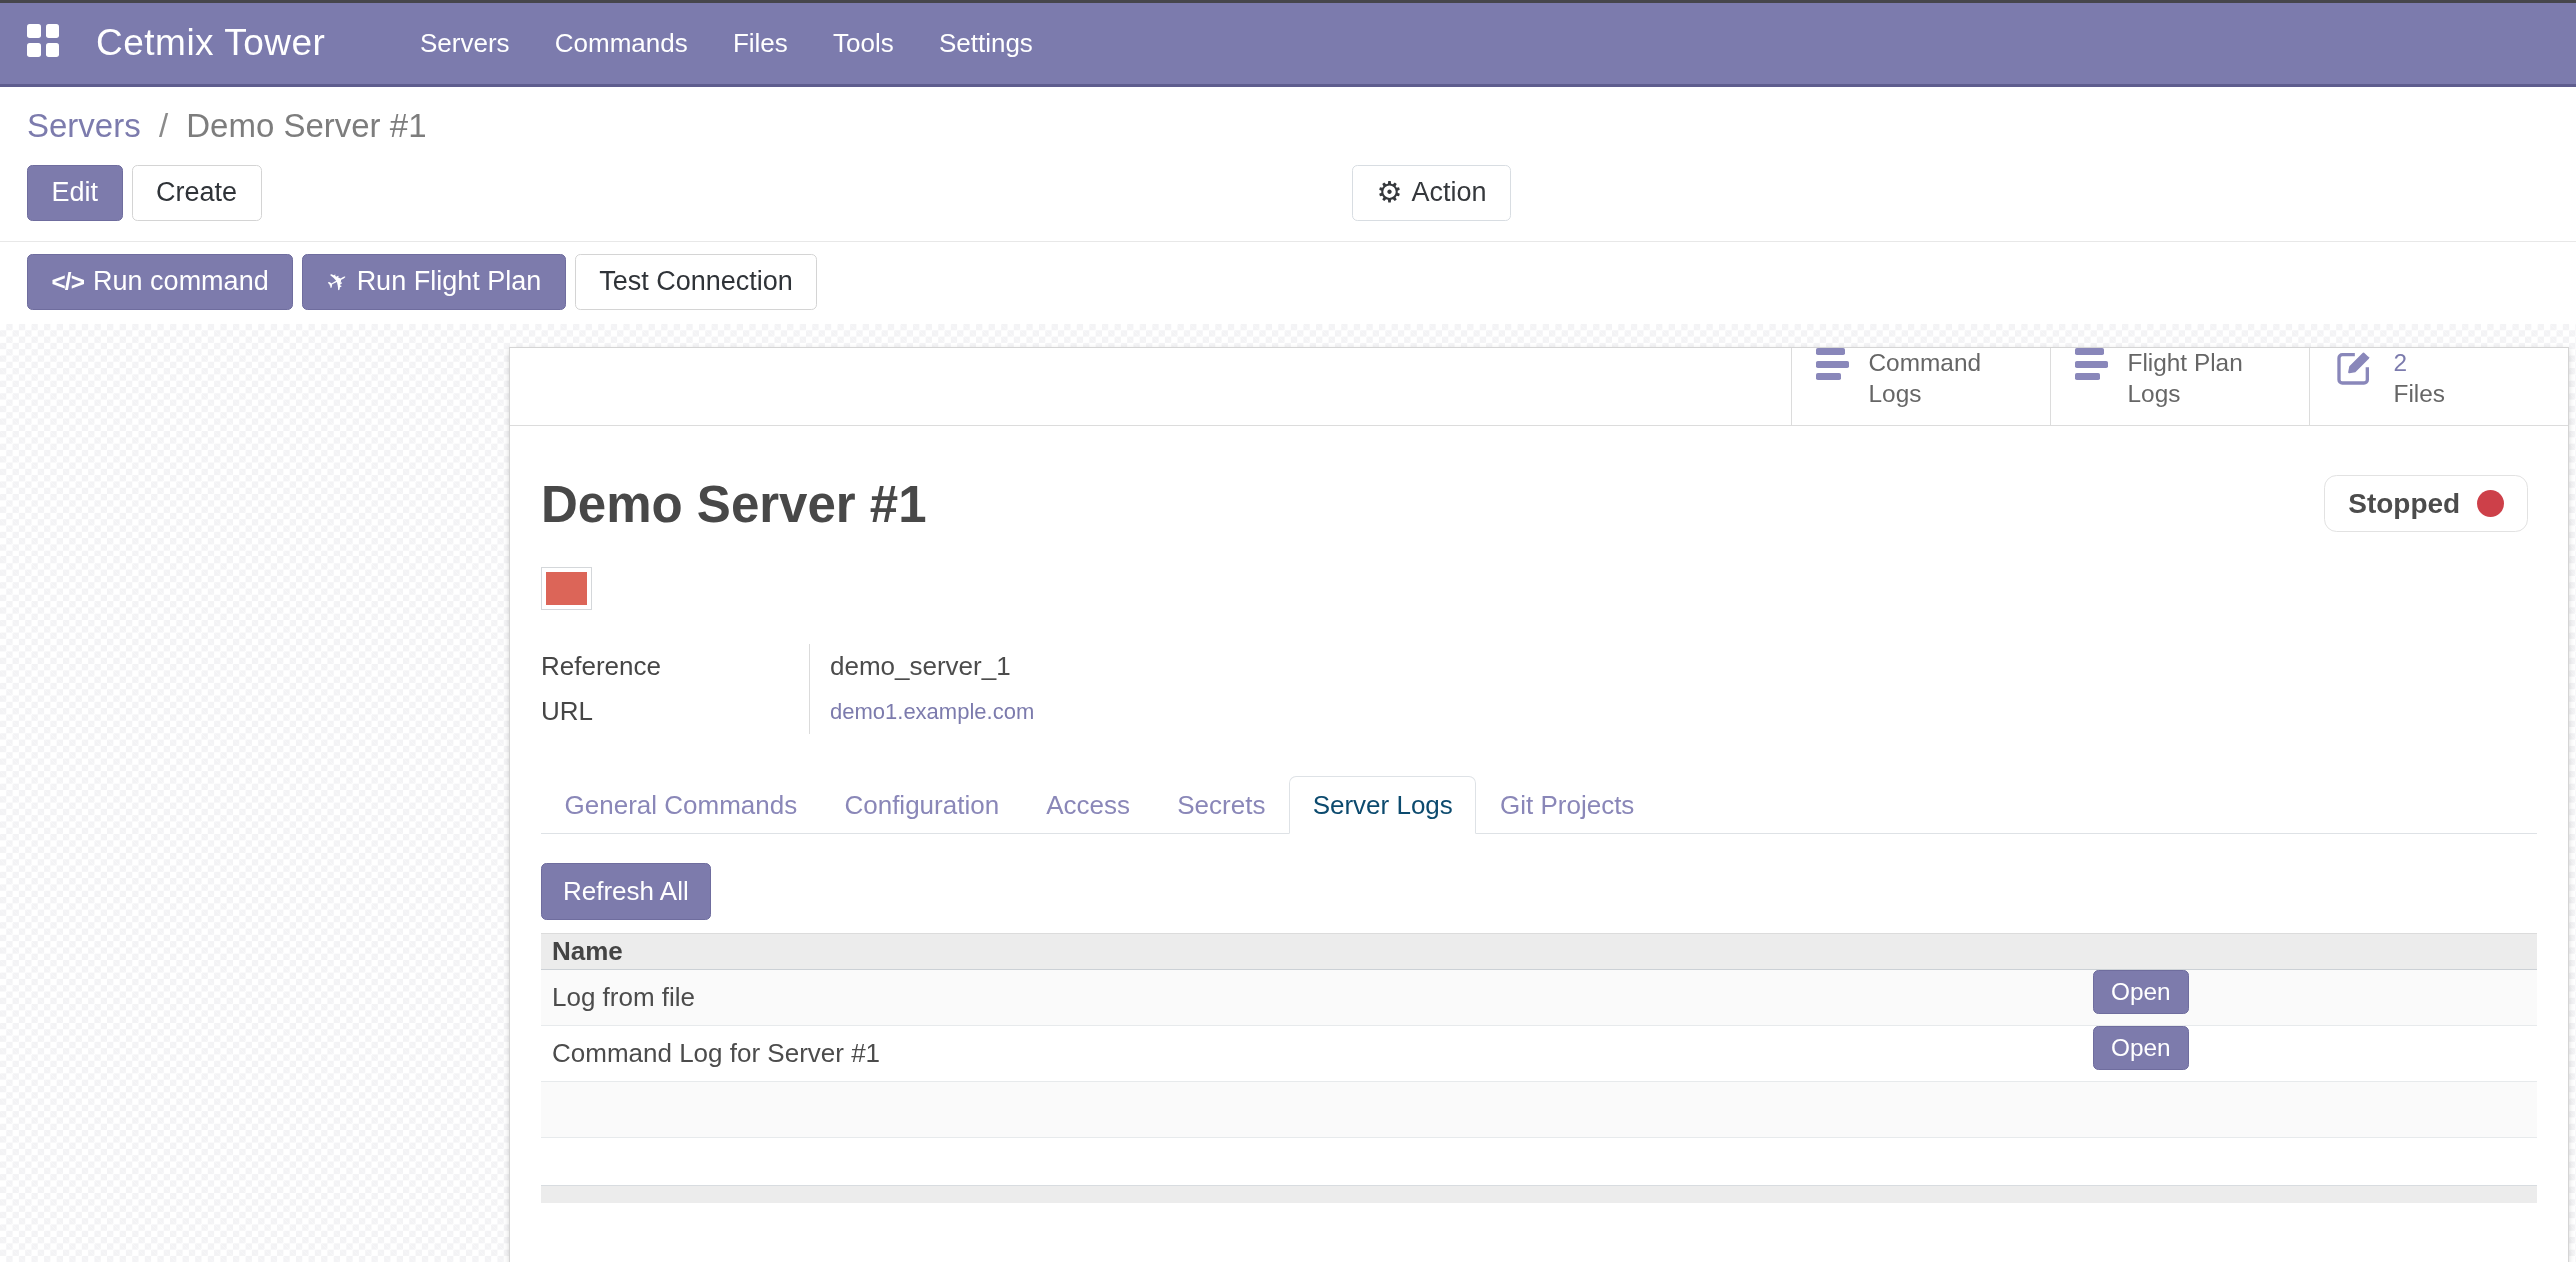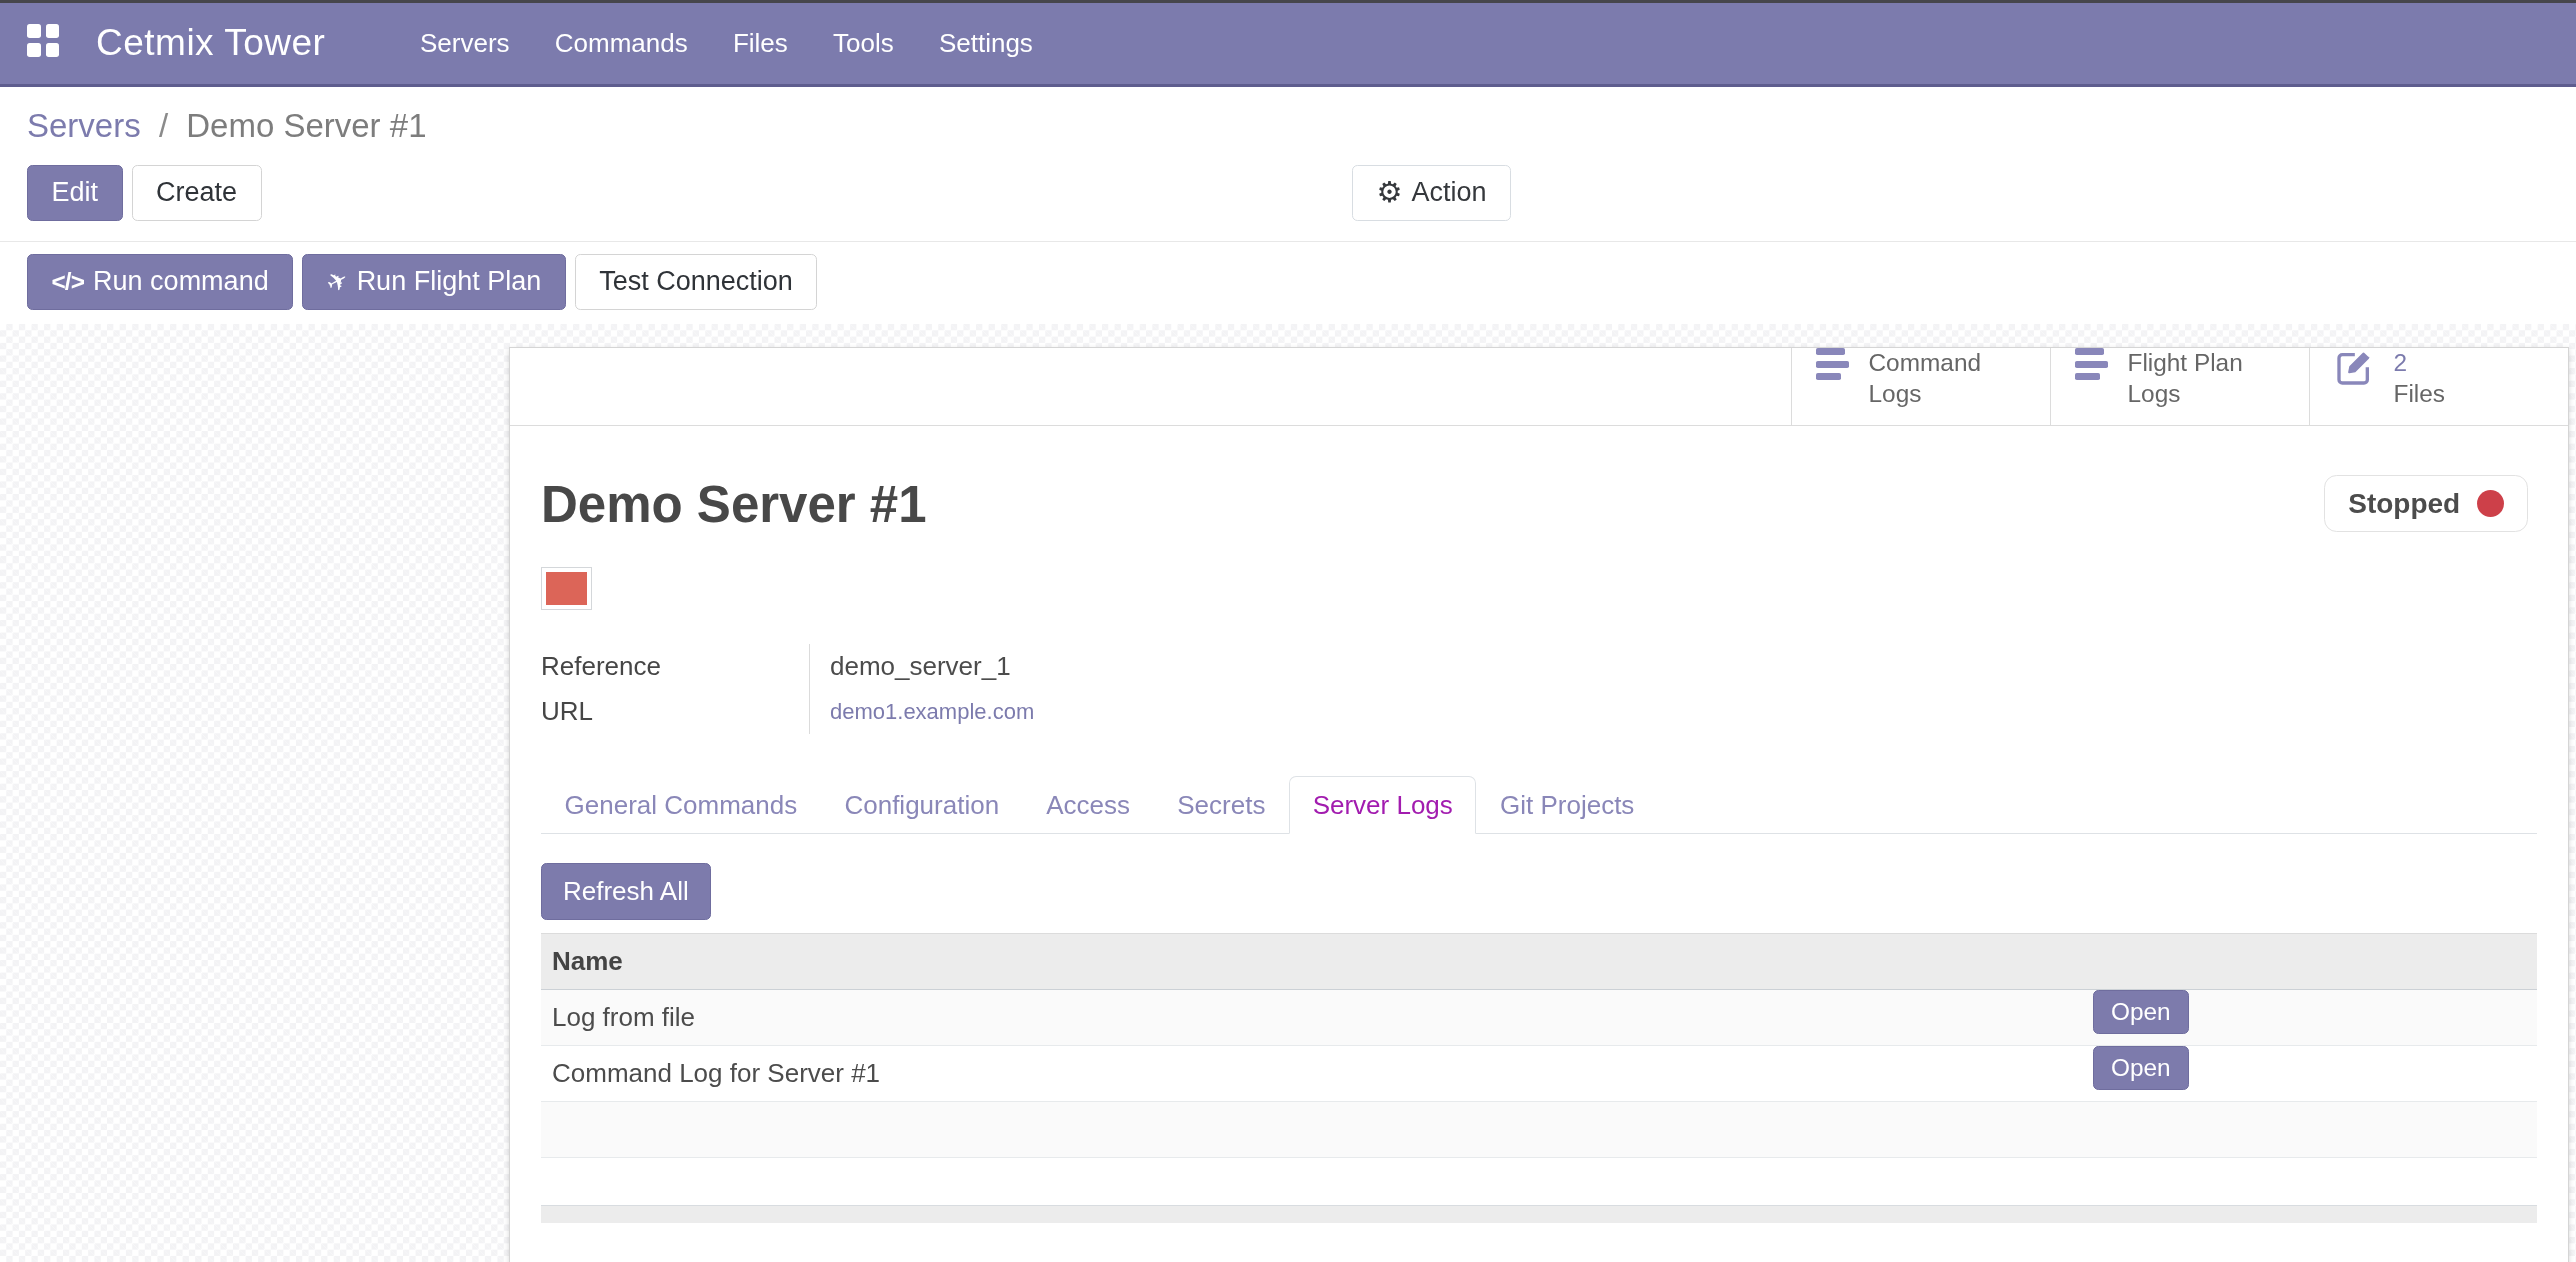--- a/index.html
+++ b/index.html
@@ -77,29 +77,29 @@
   .field-labels { width:269px; border-right:0.9px solid #dbdbdb; }
   .field-values { padding-left:20px; }
   .field-row { height:45px; display:flex; align-items:center; }
   .field-label { font-size:26px; font-weight:normal; color:#464646; }
   .field-value { font-size:26px; color:#4c4c4c; }
   .field-link { font-size:22px; color:#7c7bad; cursor:pointer; }
 
   .tabs { margin-top:42px; display:flex; border-bottom:0.9px solid #dee2e6; align-items:flex-end; }
   .tab { font-size:26px; color:#8a87b8; padding:0 22.6px; height:58px; display:flex; align-items:center;
          cursor:pointer; border:0.9px solid transparent; margin-bottom:-0.9px; }
-  .tab.active { background:#fff; color:#a21caf; border-color:#dee2e6; border-bottom-color:#fff;
+  .tab.active { background:#fff; color:#0c4a6e; border-color:#dee2e6; border-bottom-color:#fff;
                 border-radius:7.2px 7.2px 0 0; }
 
   .tab-pane { }
   .refresh-btn { margin-top:29px; font-size:26px; padding:11.7px 21px; }
 
   .logs-table { margin-top:13.5px; }
   .tr { display:flex; }
-  .thead { background:#ececec; border-top:0.9px solid #dcdcdc; border-bottom:1.8px solid #ccd1d6; height:57px;flex-direction:column; }
+  .thead { background:#ececec; border-top:0.9px solid #dcdcdc; border-bottom:1.8px solid #ccd1d6; height:37px;flex-direction:column; }
   .th-name { flex:1; display:flex; align-items:center; padding-left:11px;
              font-size:26px; font-weight:bold; color:#444; }
   .th-action { width:444px; border-left:0.9px solid #d6d6d6; }
   .tbody .tr { height:56px; border-bottom:1.8px solid #e7eaec; }
   .tbody .tr:nth-child(odd) { background:#fafafa; }
   .tbody .tr:nth-child(even) { background:#fff; }
   .td-name { flex:1; display:flex; align-items:center; padding-left:11px; font-size:26px; color:#4c4c4c; }
   .td-action { width:444px; display:flex; align-items:flex-start; }
   .open-btn { font-size:24.4px; padding:7.2px 17px; border-radius:5.4px; }
 

